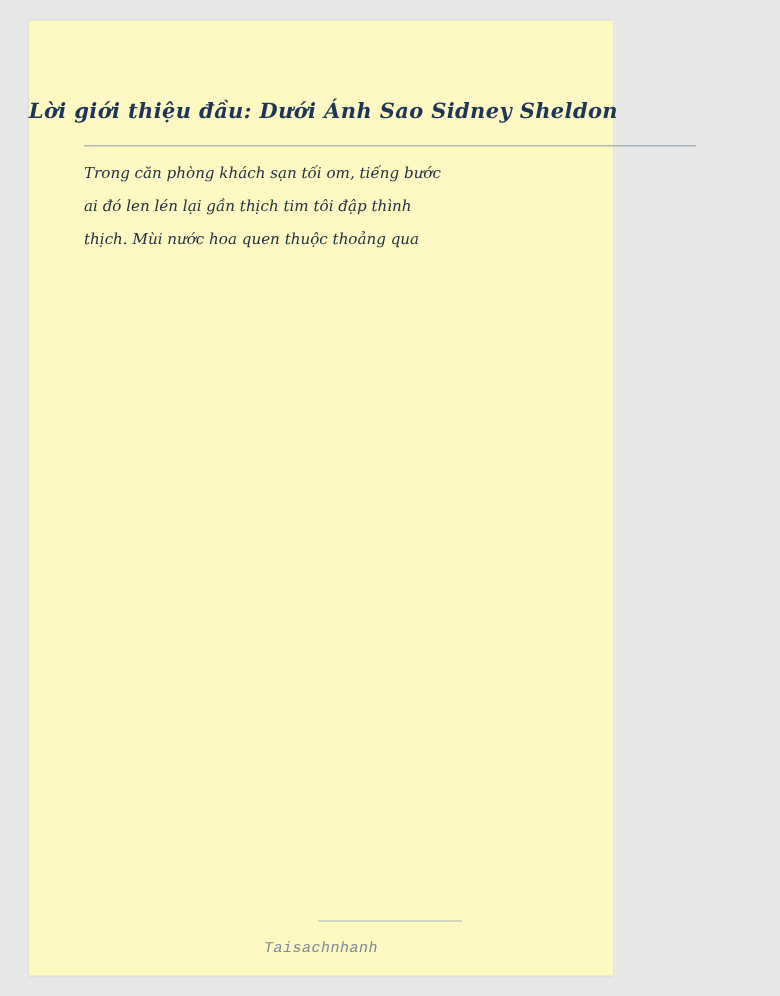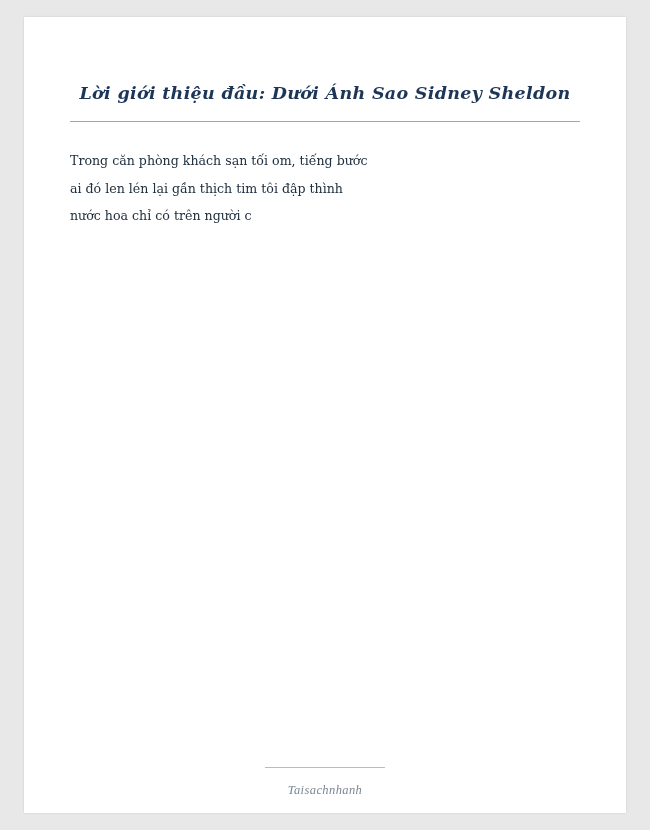--- a/index.html
+++ b/index.html
@@ -10,23 +10,23 @@
     width: 650px;
     height: 830px;
     background: #e8e8e8;
     font-family: "Liberation Serif", serif;
     overflow: hidden;
   }
   .page {
     position: absolute;
     left: 24px;
     top: 17px;
-    width: 602px;
+    width: 487px;
     height: 796px;
-    background: #ffffff;
+    background: #fef9c3;
     box-shadow: 0 0 2px rgba(0,0,0,0.12);
   }
   .doc-inner {
     position: relative;
     width: 100%;
     height: 100%;
   }
   .doc-title {
     position: absolute;
     left: 0;
@@ -45,23 +45,24 @@
     position: absolute;
     left: 46px;
     top: 104px;
     width: 510px;
     height: 1px;
     background: #9aa7b4;
   }
   .body-text {
     position: absolute;
     left: 46px;
-    top: 130px;
+    top: 113px;
     width: 430px;
     font-family: "DejaVu Serif", serif;
+    font-style: italic;
     font-size: 12.6px;
     line-height: 27.5px;
     color: #20303f;
   }
   .body-text .line {
     white-space: nowrap;
   }
   .footer-rule {
     position: absolute;
     left: 241px;
@@ -69,41 +70,41 @@
     width: 120px;
     height: 1px;
     background: #b5bcc4;
   }
   .footer-text {
     position: absolute;
     left: 0;
     top: 766px;
     width: 100%;
     text-align: center;
-    font-family: Liberation Serif, serif;
+    font-family: Liberation Mono, monospace;
     font-style: italic;
     font-size: 12.5px;
     color: #7b8794;
     letter-spacing: 0.4px;
   }
 </style>
 </head>
 <body>
 
 <div class="page">
   <div class="doc-inner">
 
     <div class="doc-title">Lời giới thiệu đầu: Dưới Ánh Sao Sidney Sheldon</div>
 
     <div class="title-rule"></div>
 
     <div class="body-text">
       <div class="line">Trong căn phòng khách sạn tối om, tiếng bước</div>
       <div class="line">ai đó len lén lại gần thịch tim tôi đập thình</div>
-      <div class="line">nước hoa chỉ có trên người c</div>
+      <div class="line">thịch. Mùi nước hoa quen thuộc thoảng qua</div>
     </div>
 
     <div class="footer-rule"></div>
 
     <div class="footer-text">Taisachnhanh</div>
 
   </div>
 </div>
 
 </body></html>

